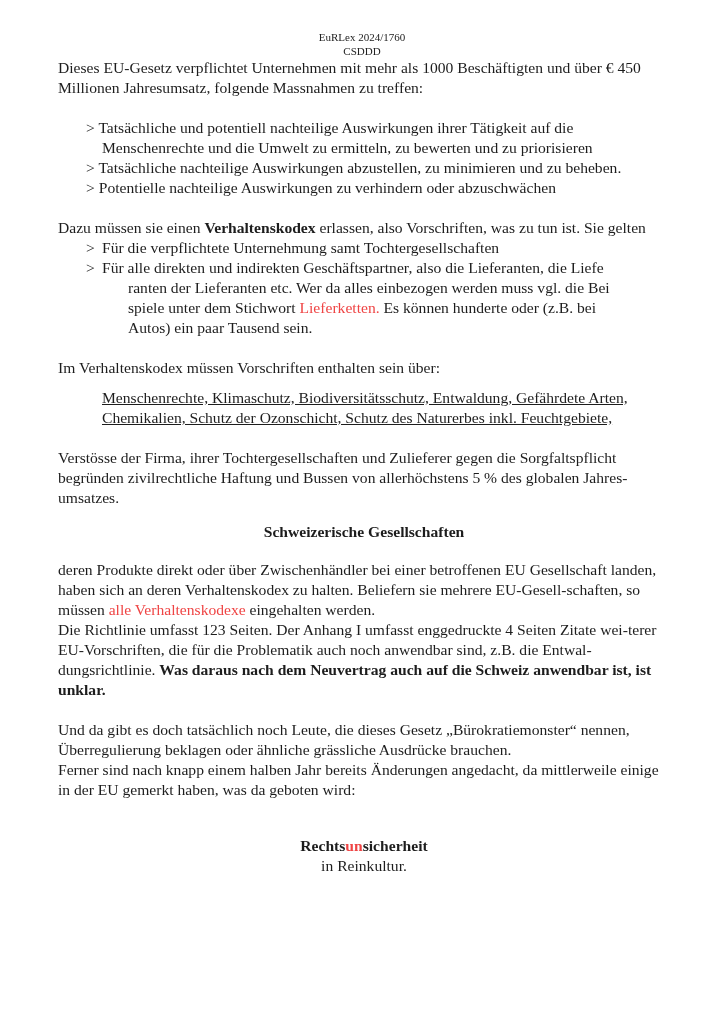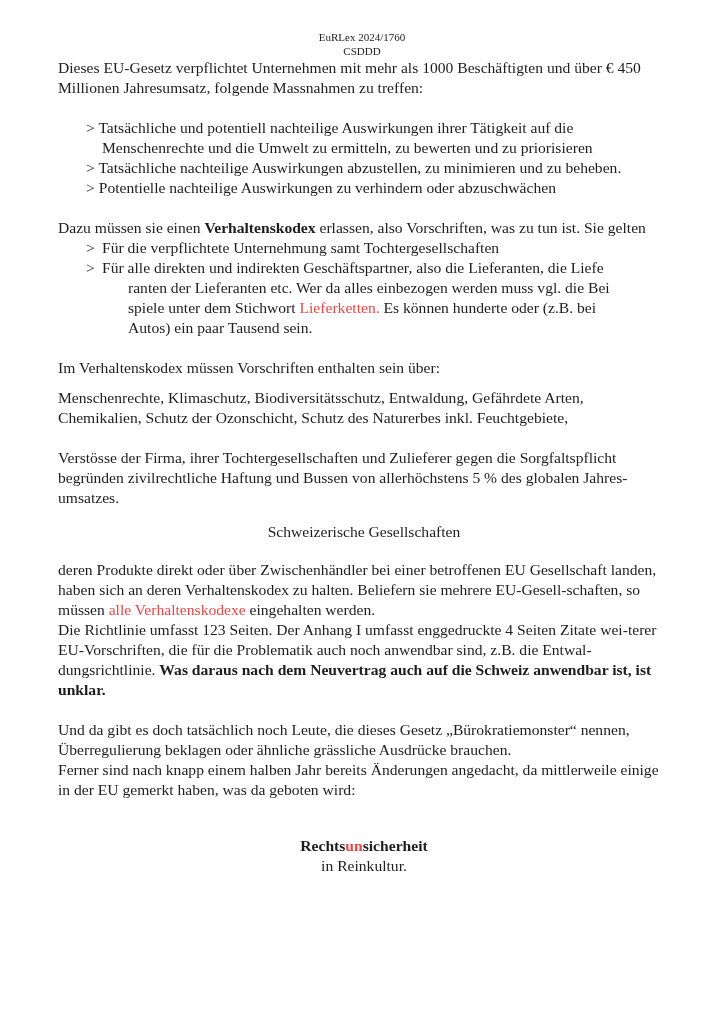--- a/index.html
+++ b/index.html
@@ -9,22 +9,22 @@
     .hdr { text-align: center; font-size: 11px; line-height: 14px; color: #222; margin-left: -58px; width: 724px; margin-top: 0; }
     p { margin: 0; }
     .gap { height: 20px; }
     .b { font-weight: bold; }
     .red { color: #ef4444; }
     .list1 { margin-left: 28px; margin-top: 20px; }
     .list1 .item { padding-left: 16px; text-indent: -16px; }
     .list2 { margin-left: 28px; }
     .list2 .item { padding-left: 42px; text-indent: -42px; }
     .list2 .item .bullet { display: inline-block; width: 16px; text-indent: 0; }
-    .topics { margin-top: 10px; }
-    .heading { font-weight: normal; text-align: center; margin: 14px 0 18px 0; }
+    .topics { margin-left: 44px; margin-top: 10px; text-decoration: underline; }
+    .heading { font-weight: bold; text-align: center; margin: 14px 0 18px 0; }
     .closing { text-align: center; margin-top: 36px; }
   </style>
 </head>
 <body>
 
 <div class="page">
   <div class="hdr">
     <div>EuRLex 2024/1760</div>
     <div>CSDDD</div>
   </div>

